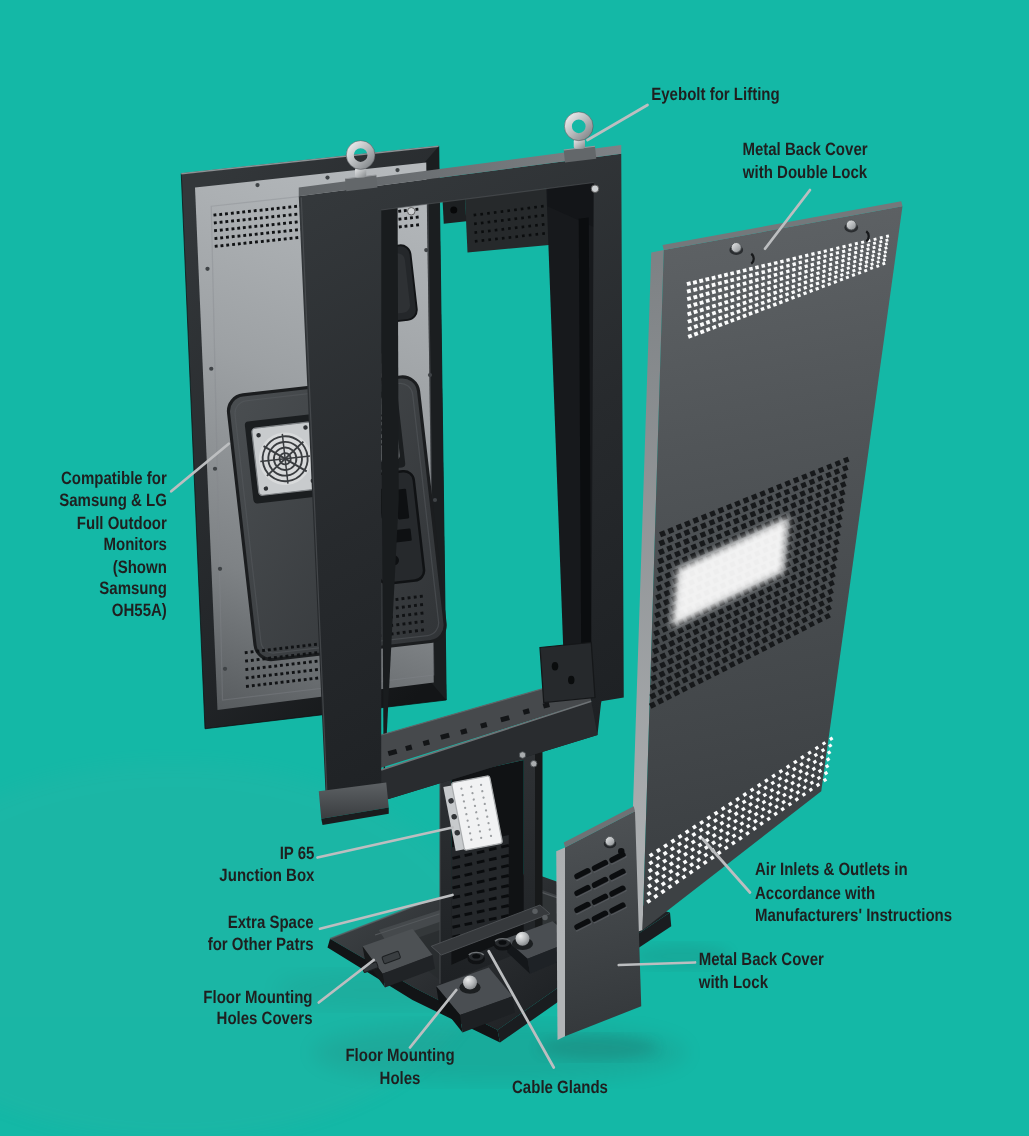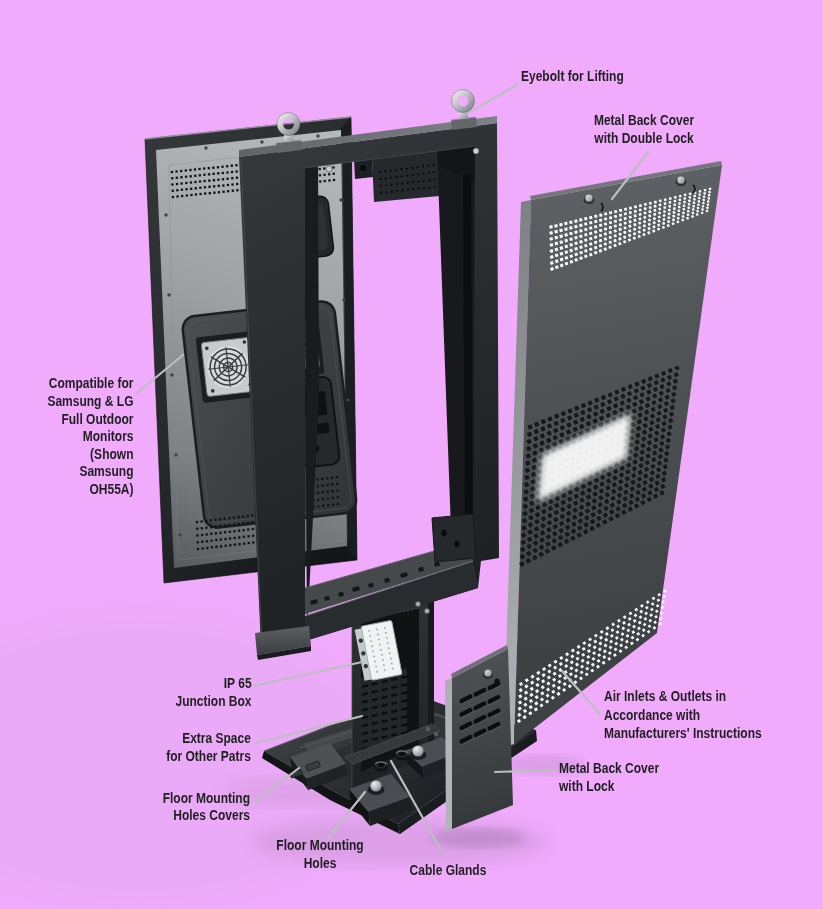--- a/index.html
+++ b/index.html
@@ -1,16 +1,16 @@
 <!DOCTYPE html>
 <html><head>
 <meta charset="utf-8">
 <style>
   html,body{margin:0;padding:0;background:#fff;}
-  #stage{position:relative;width:823px;height:909px;overflow:hidden;background:#f0abfc;
+  #stage{position:relative;width:823px;height:909px;overflow:hidden;background:#14b8a6;
          font-family:"Liberation Sans",sans-serif;}
   #art{position:absolute;left:0;top:0;}
   .callout{position:absolute;font-weight:700;font-size:14.3px;line-height:17.6px;
            color:#1f1f1f;white-space:nowrap;}
   .callout .ln{display:block;}
   .al{text-align:left;transform:scaleX(var(--cx));transform-origin:0 0;}
   .ar{text-align:right;transform:scaleX(var(--cx));transform-origin:100% 0;}
   .ac{text-align:center;transform:translateX(-50%) scaleX(var(--cx));transform-origin:50% 0;}
   #stage{--cx:0.84;}
 </style>

